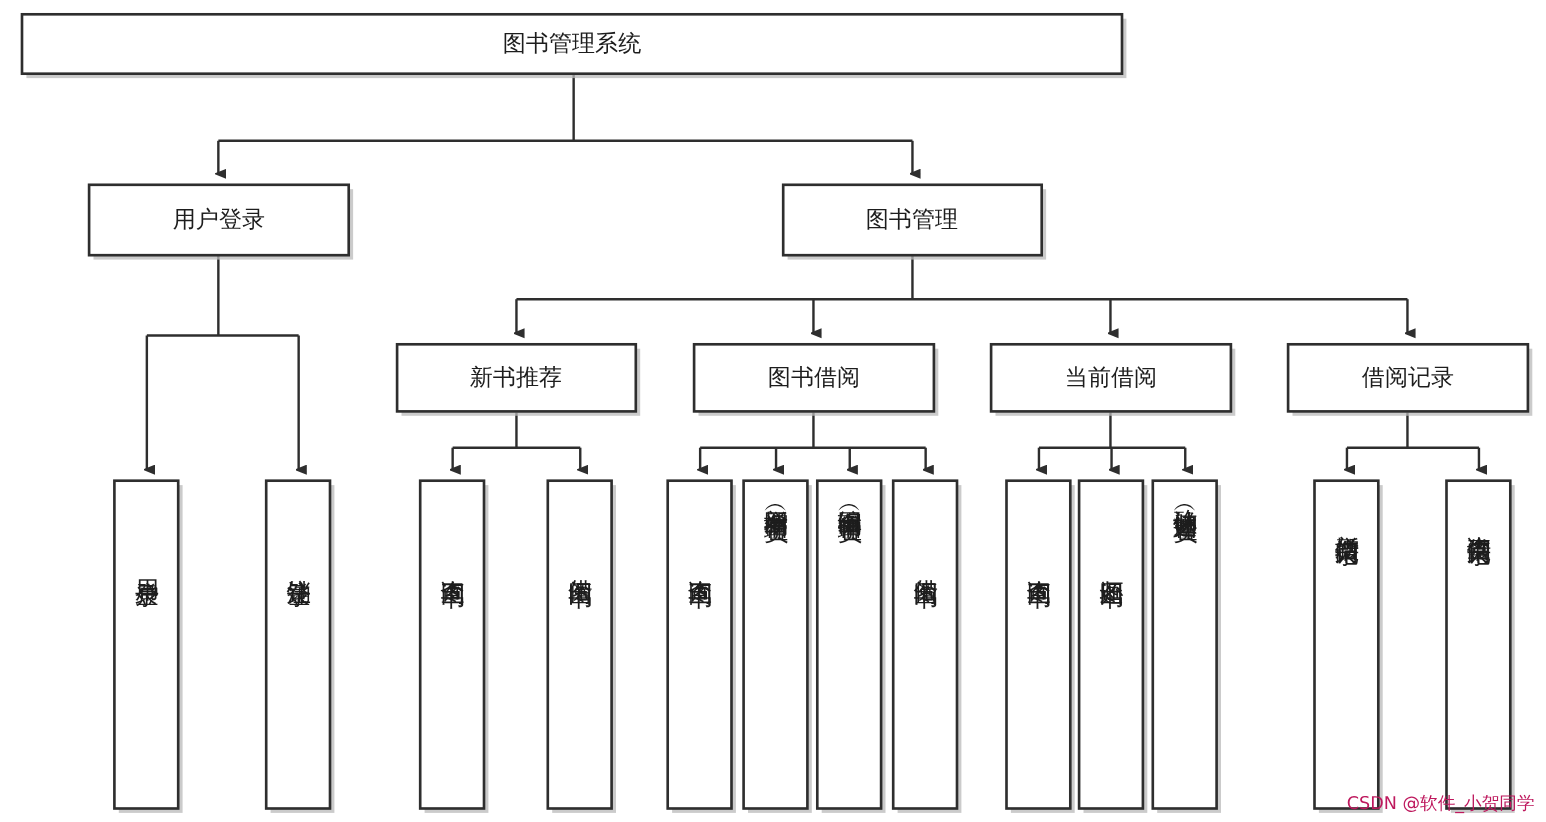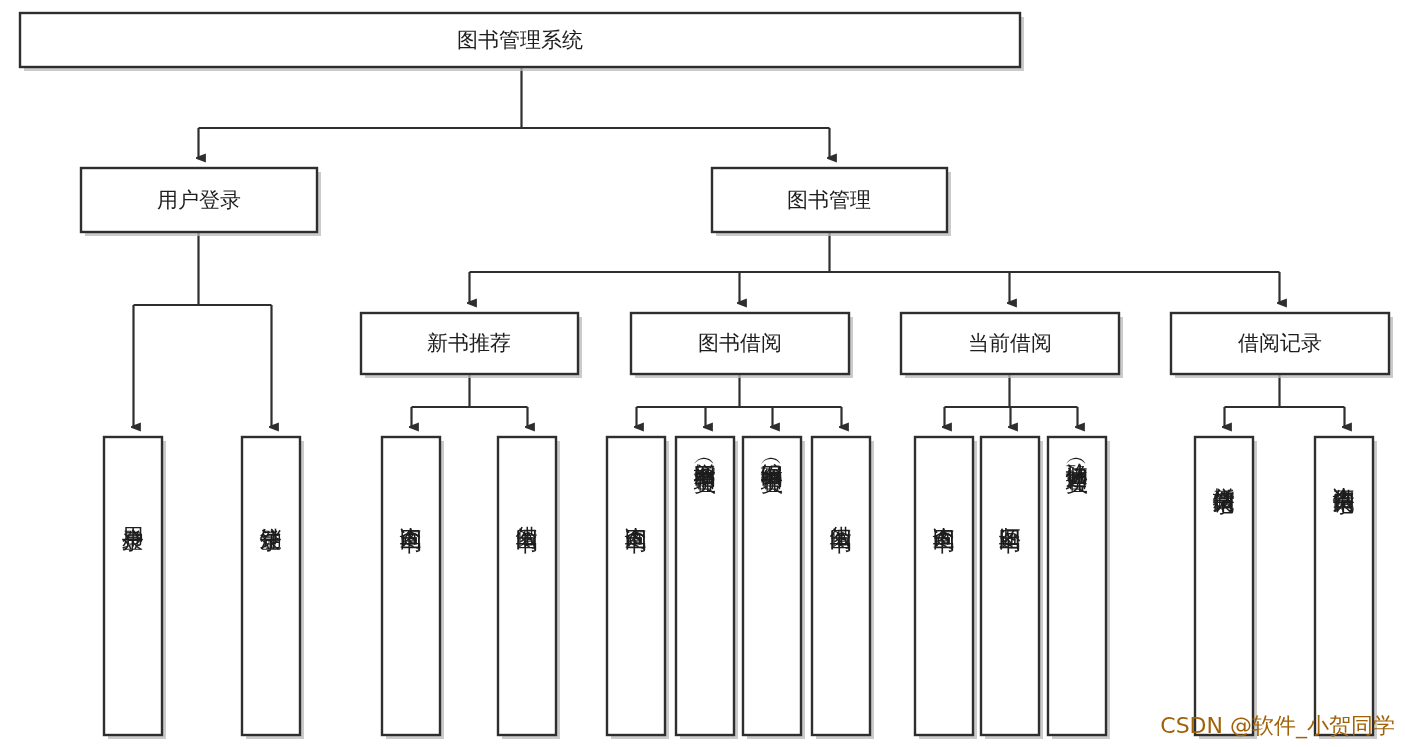--- a/index.html
+++ b/index.html
@@ -63,22 +63,22 @@
     line-height: 1.06;
     color: #1d1d1d;
     letter-spacing: 1.5px;
     white-space: nowrap;
   }
   .watermark {
     position: absolute;
     right: 10px;
     bottom: 6px;
     font-family: "DejaVu Sans", "Liberation Sans", sans-serif;
-    font-size: 22px;
-    color: #a16207;
+    font-size: 16px;
+    color: #be185d;
     white-space: nowrap;
     pointer-events: none;
   }
 </style>
 </head>
 <body>
 
 <div id="diagram-root">
 
   <svg class="flow" viewBox="0 0 1405 747" xmlns="http://www.w3.org/2000/svg">

